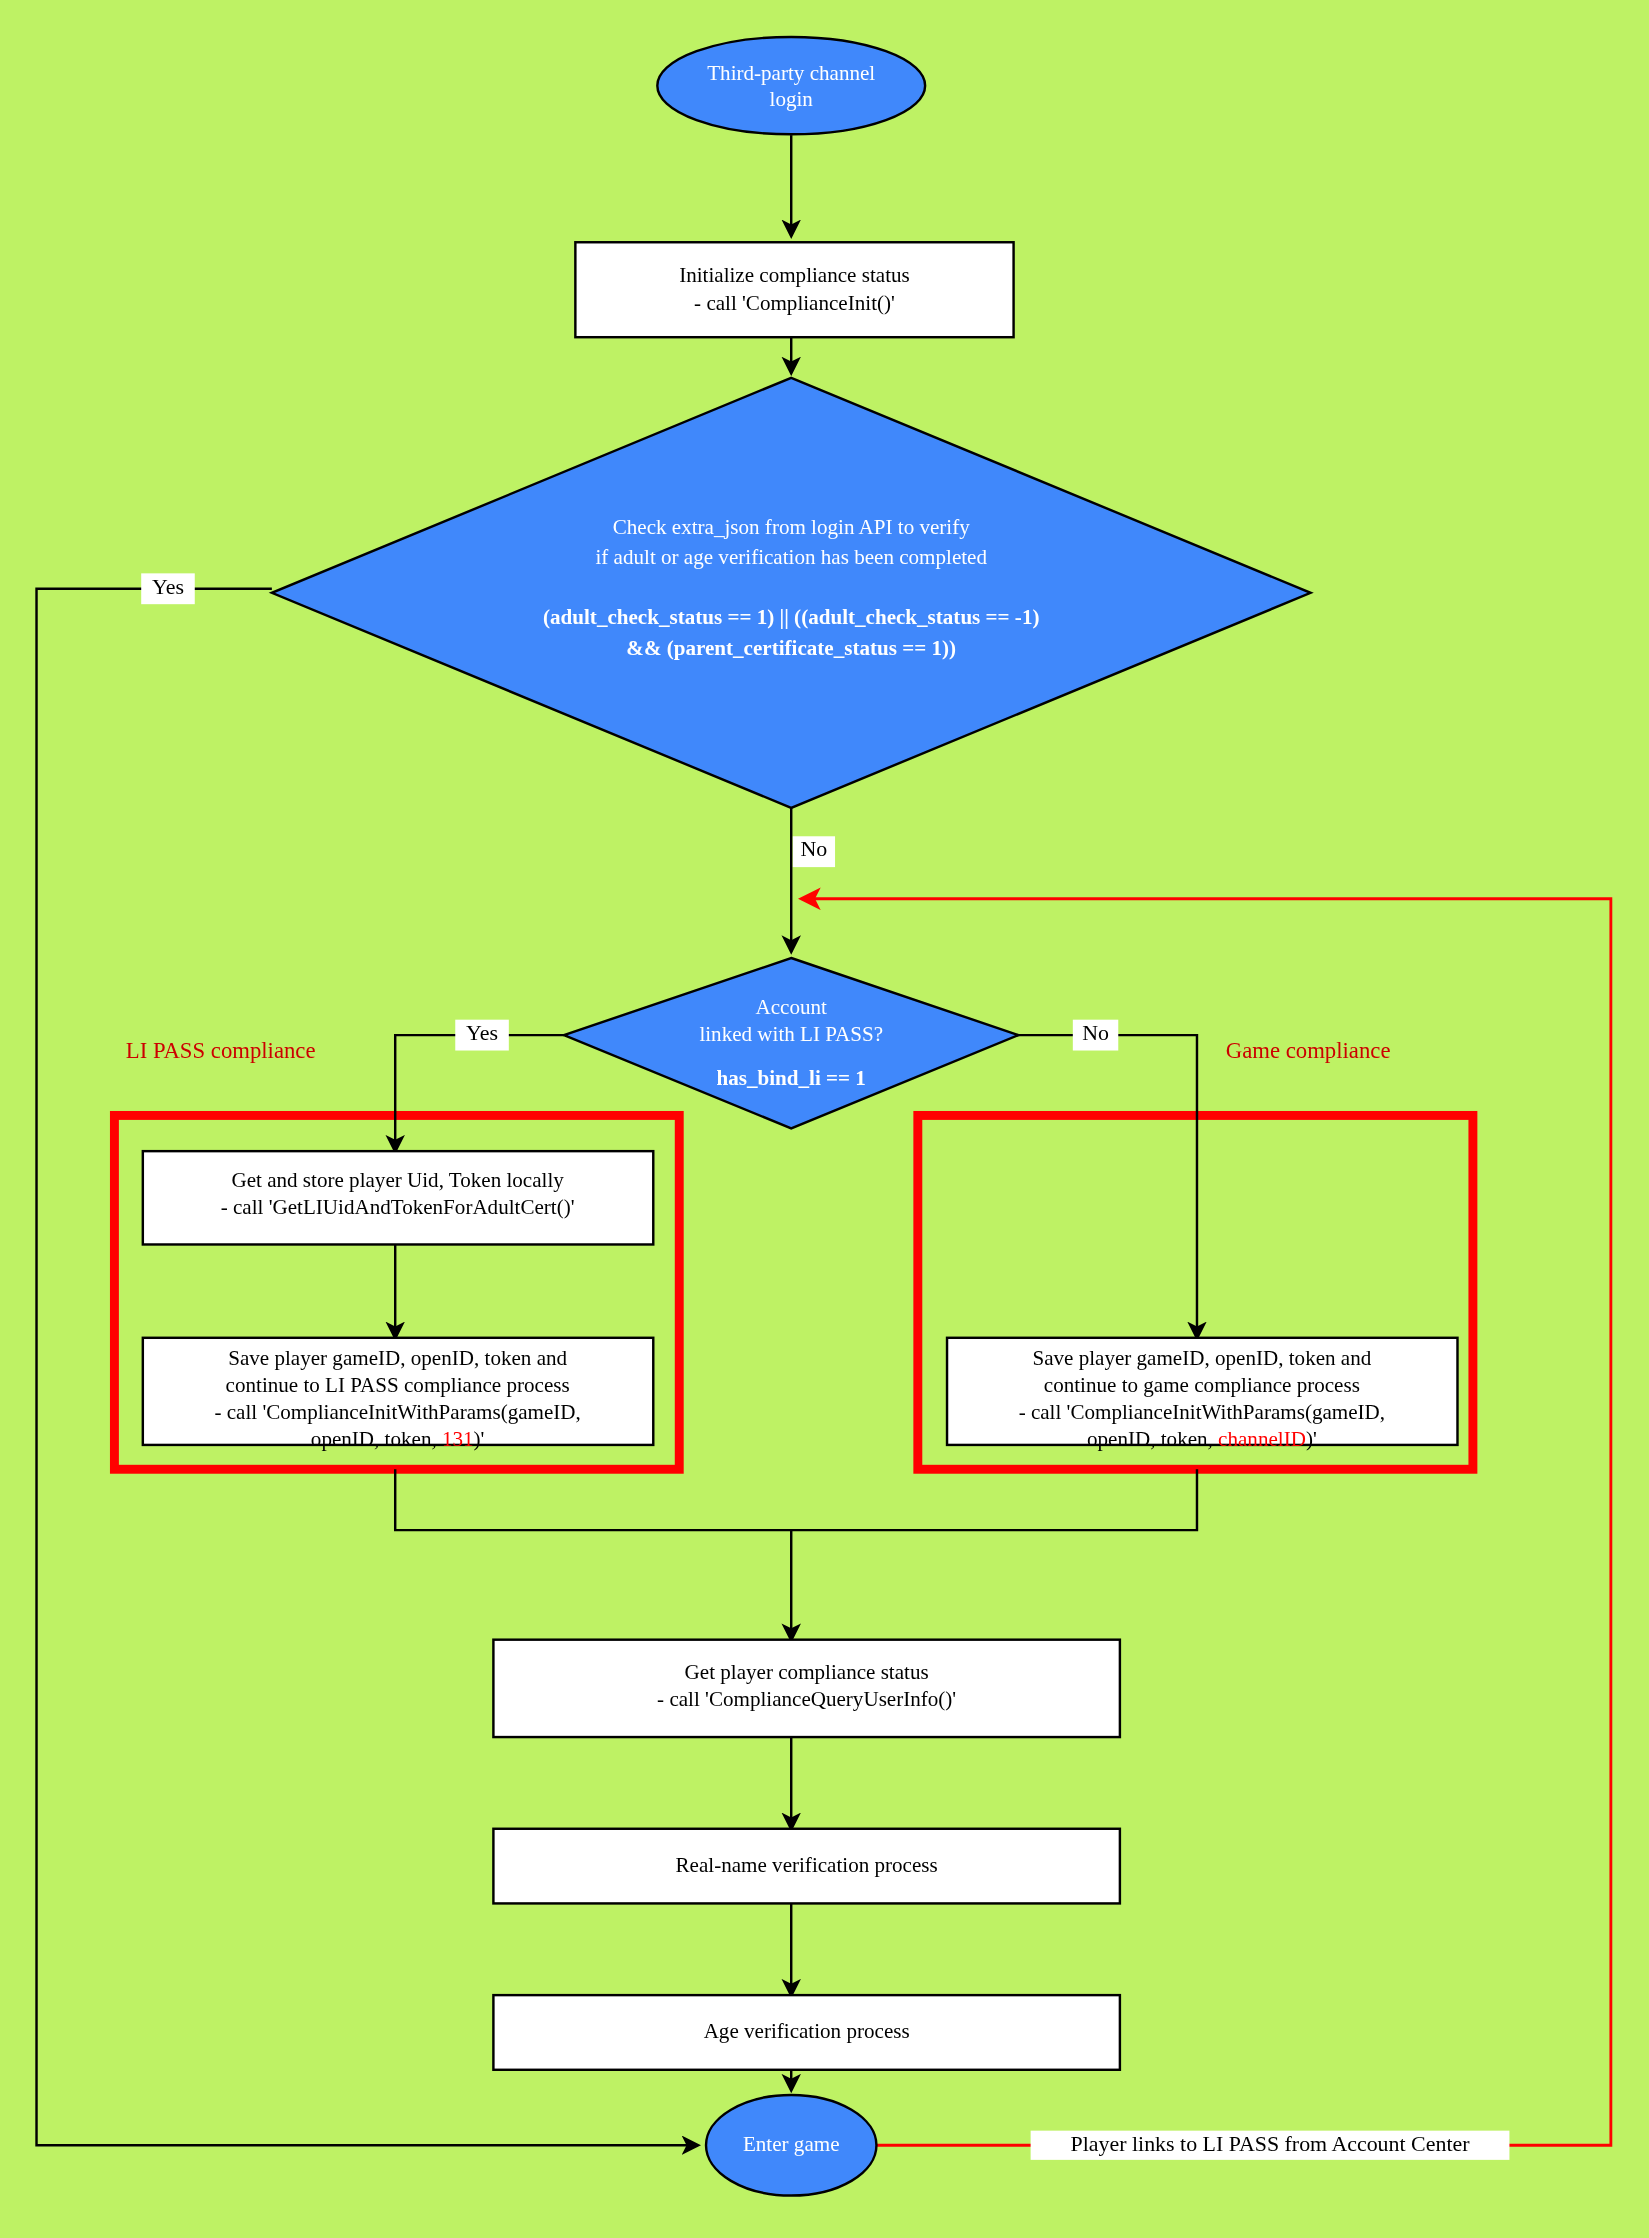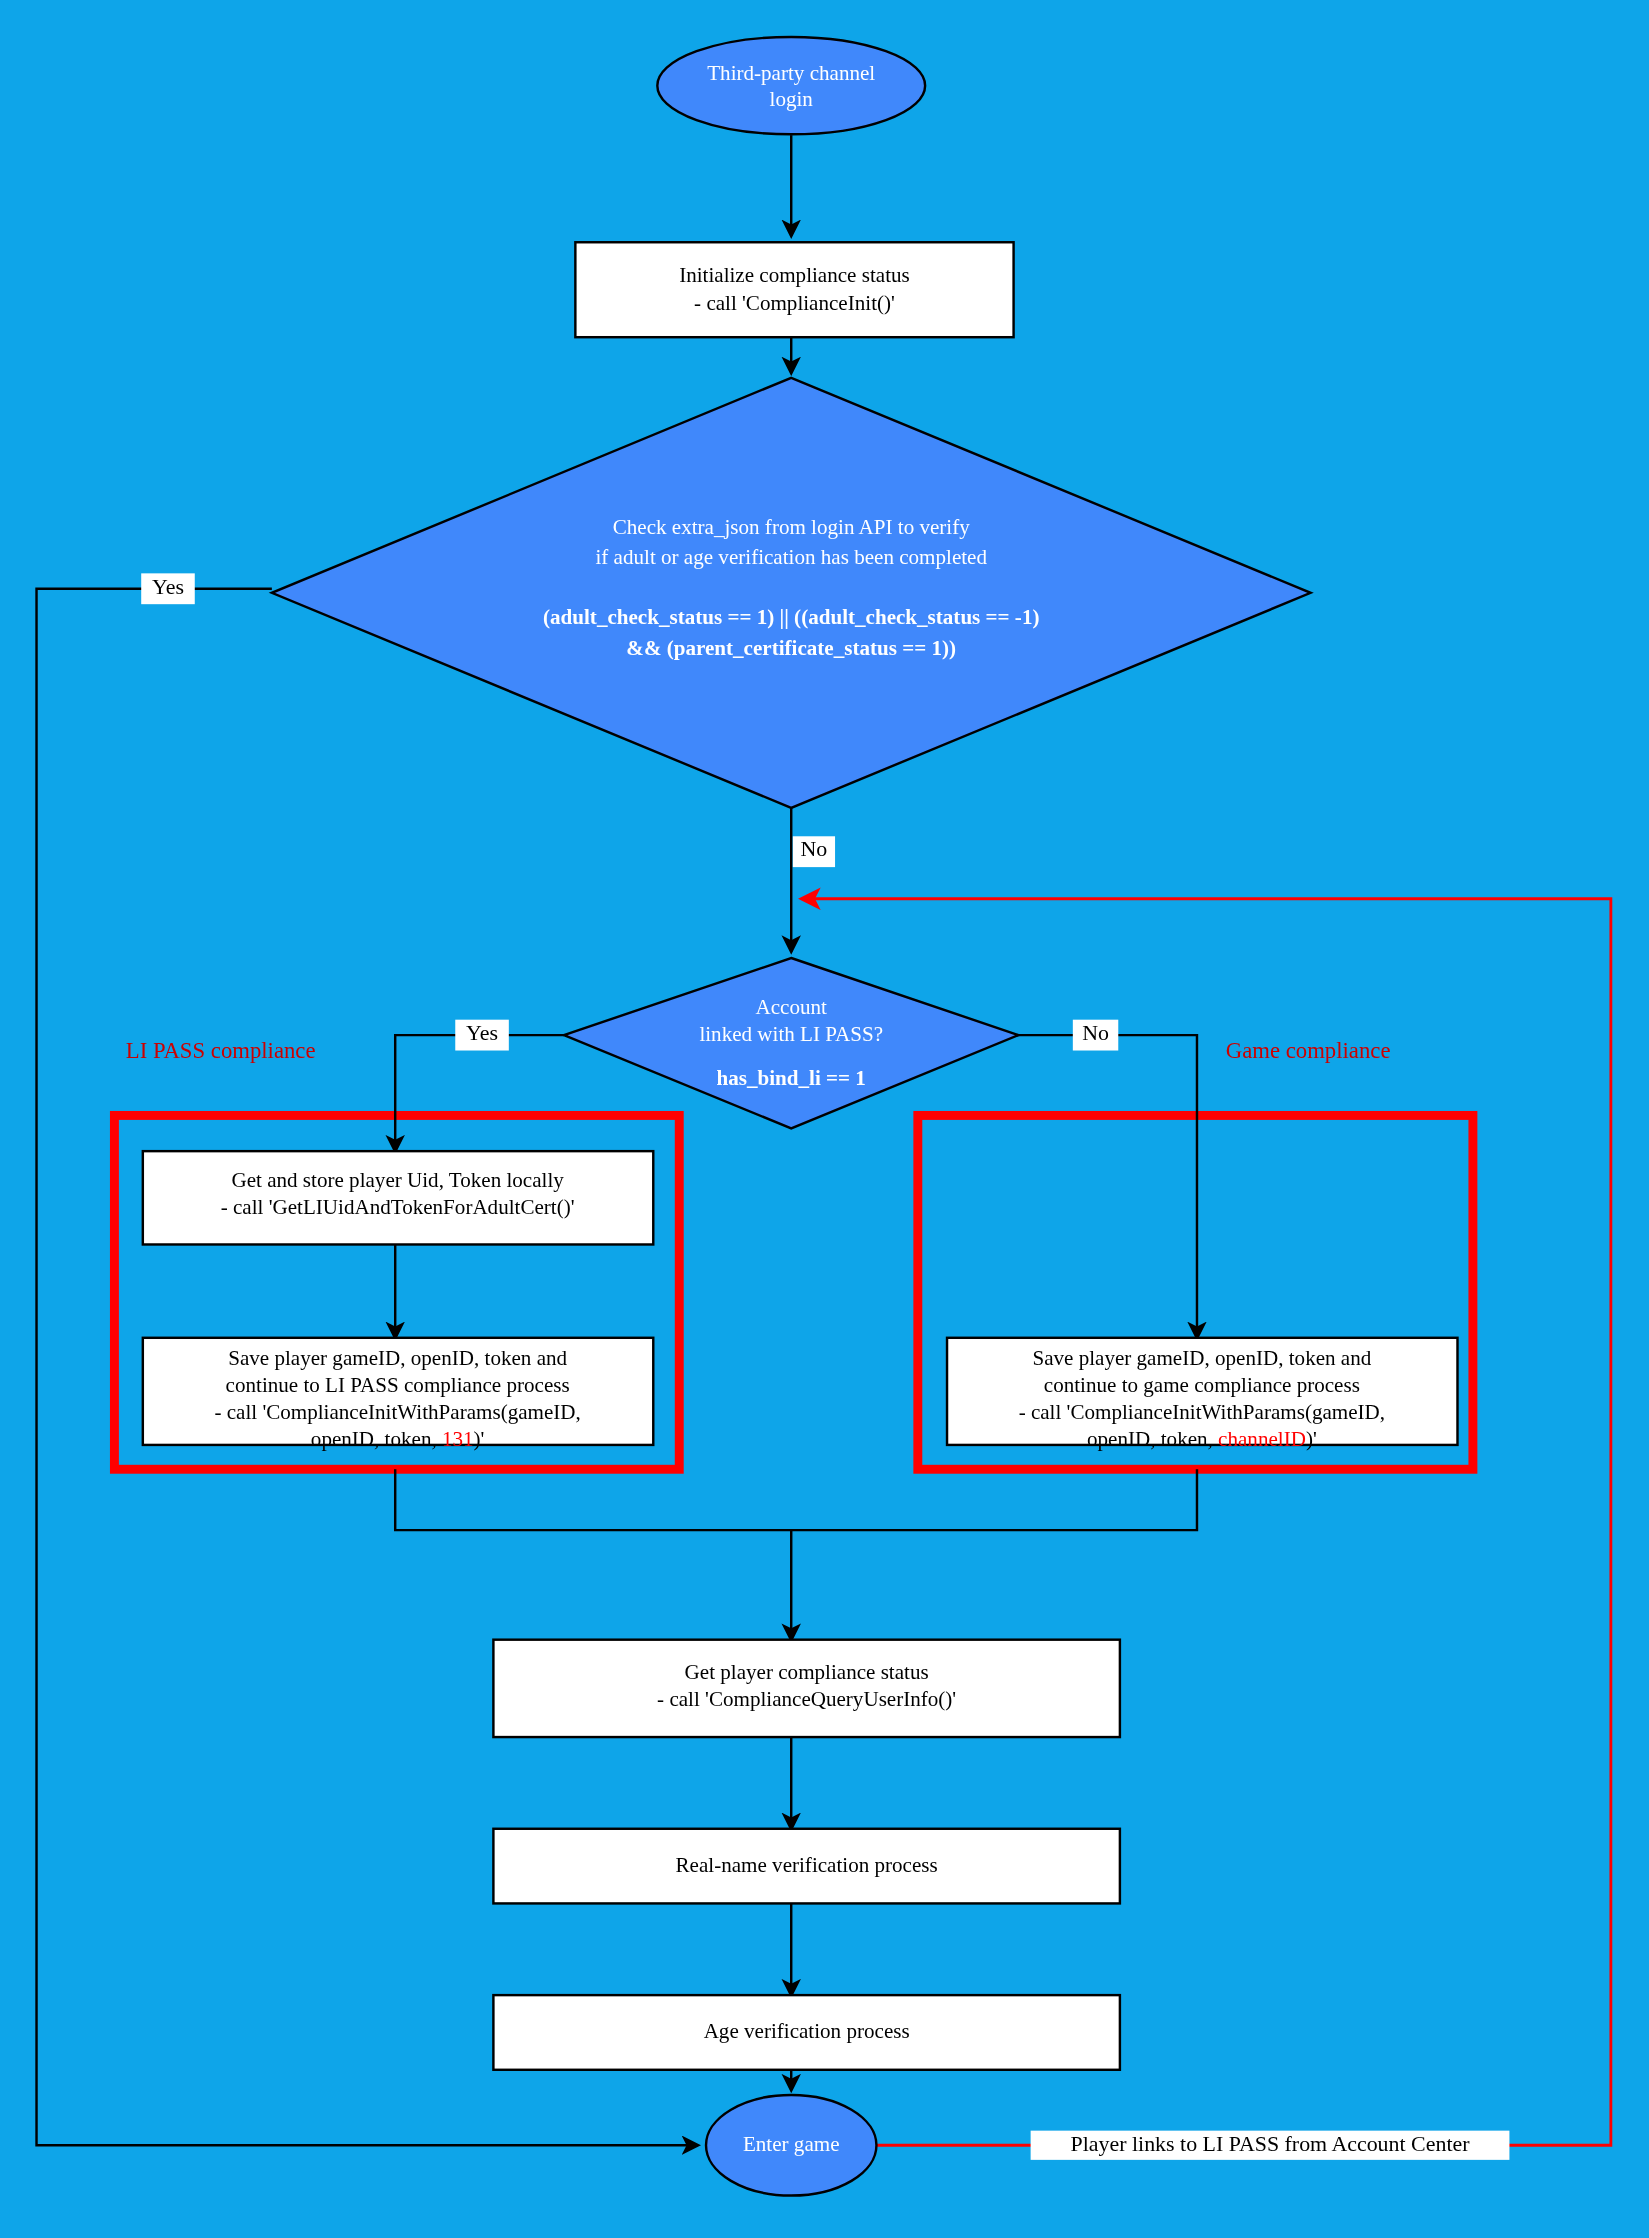--- a/index.html
+++ b/index.html
@@ -8,21 +8,21 @@
     padding: 0;
     background: #ffffff;
   }
   body {
     font-family: "Liberation Serif", "DejaVu Serif", serif;
   }
   #canvas {
     position: relative;
     width: 1649px;
     height: 2239px;
-    background: #0ea5e9;
+    background: #bef264;
     overflow: hidden;
   }
   #canvas svg {
     position: absolute;
     top: 0;
     left: 0;
     width: 1649px;
     height: 2239px;
   }
   .nodetext {

